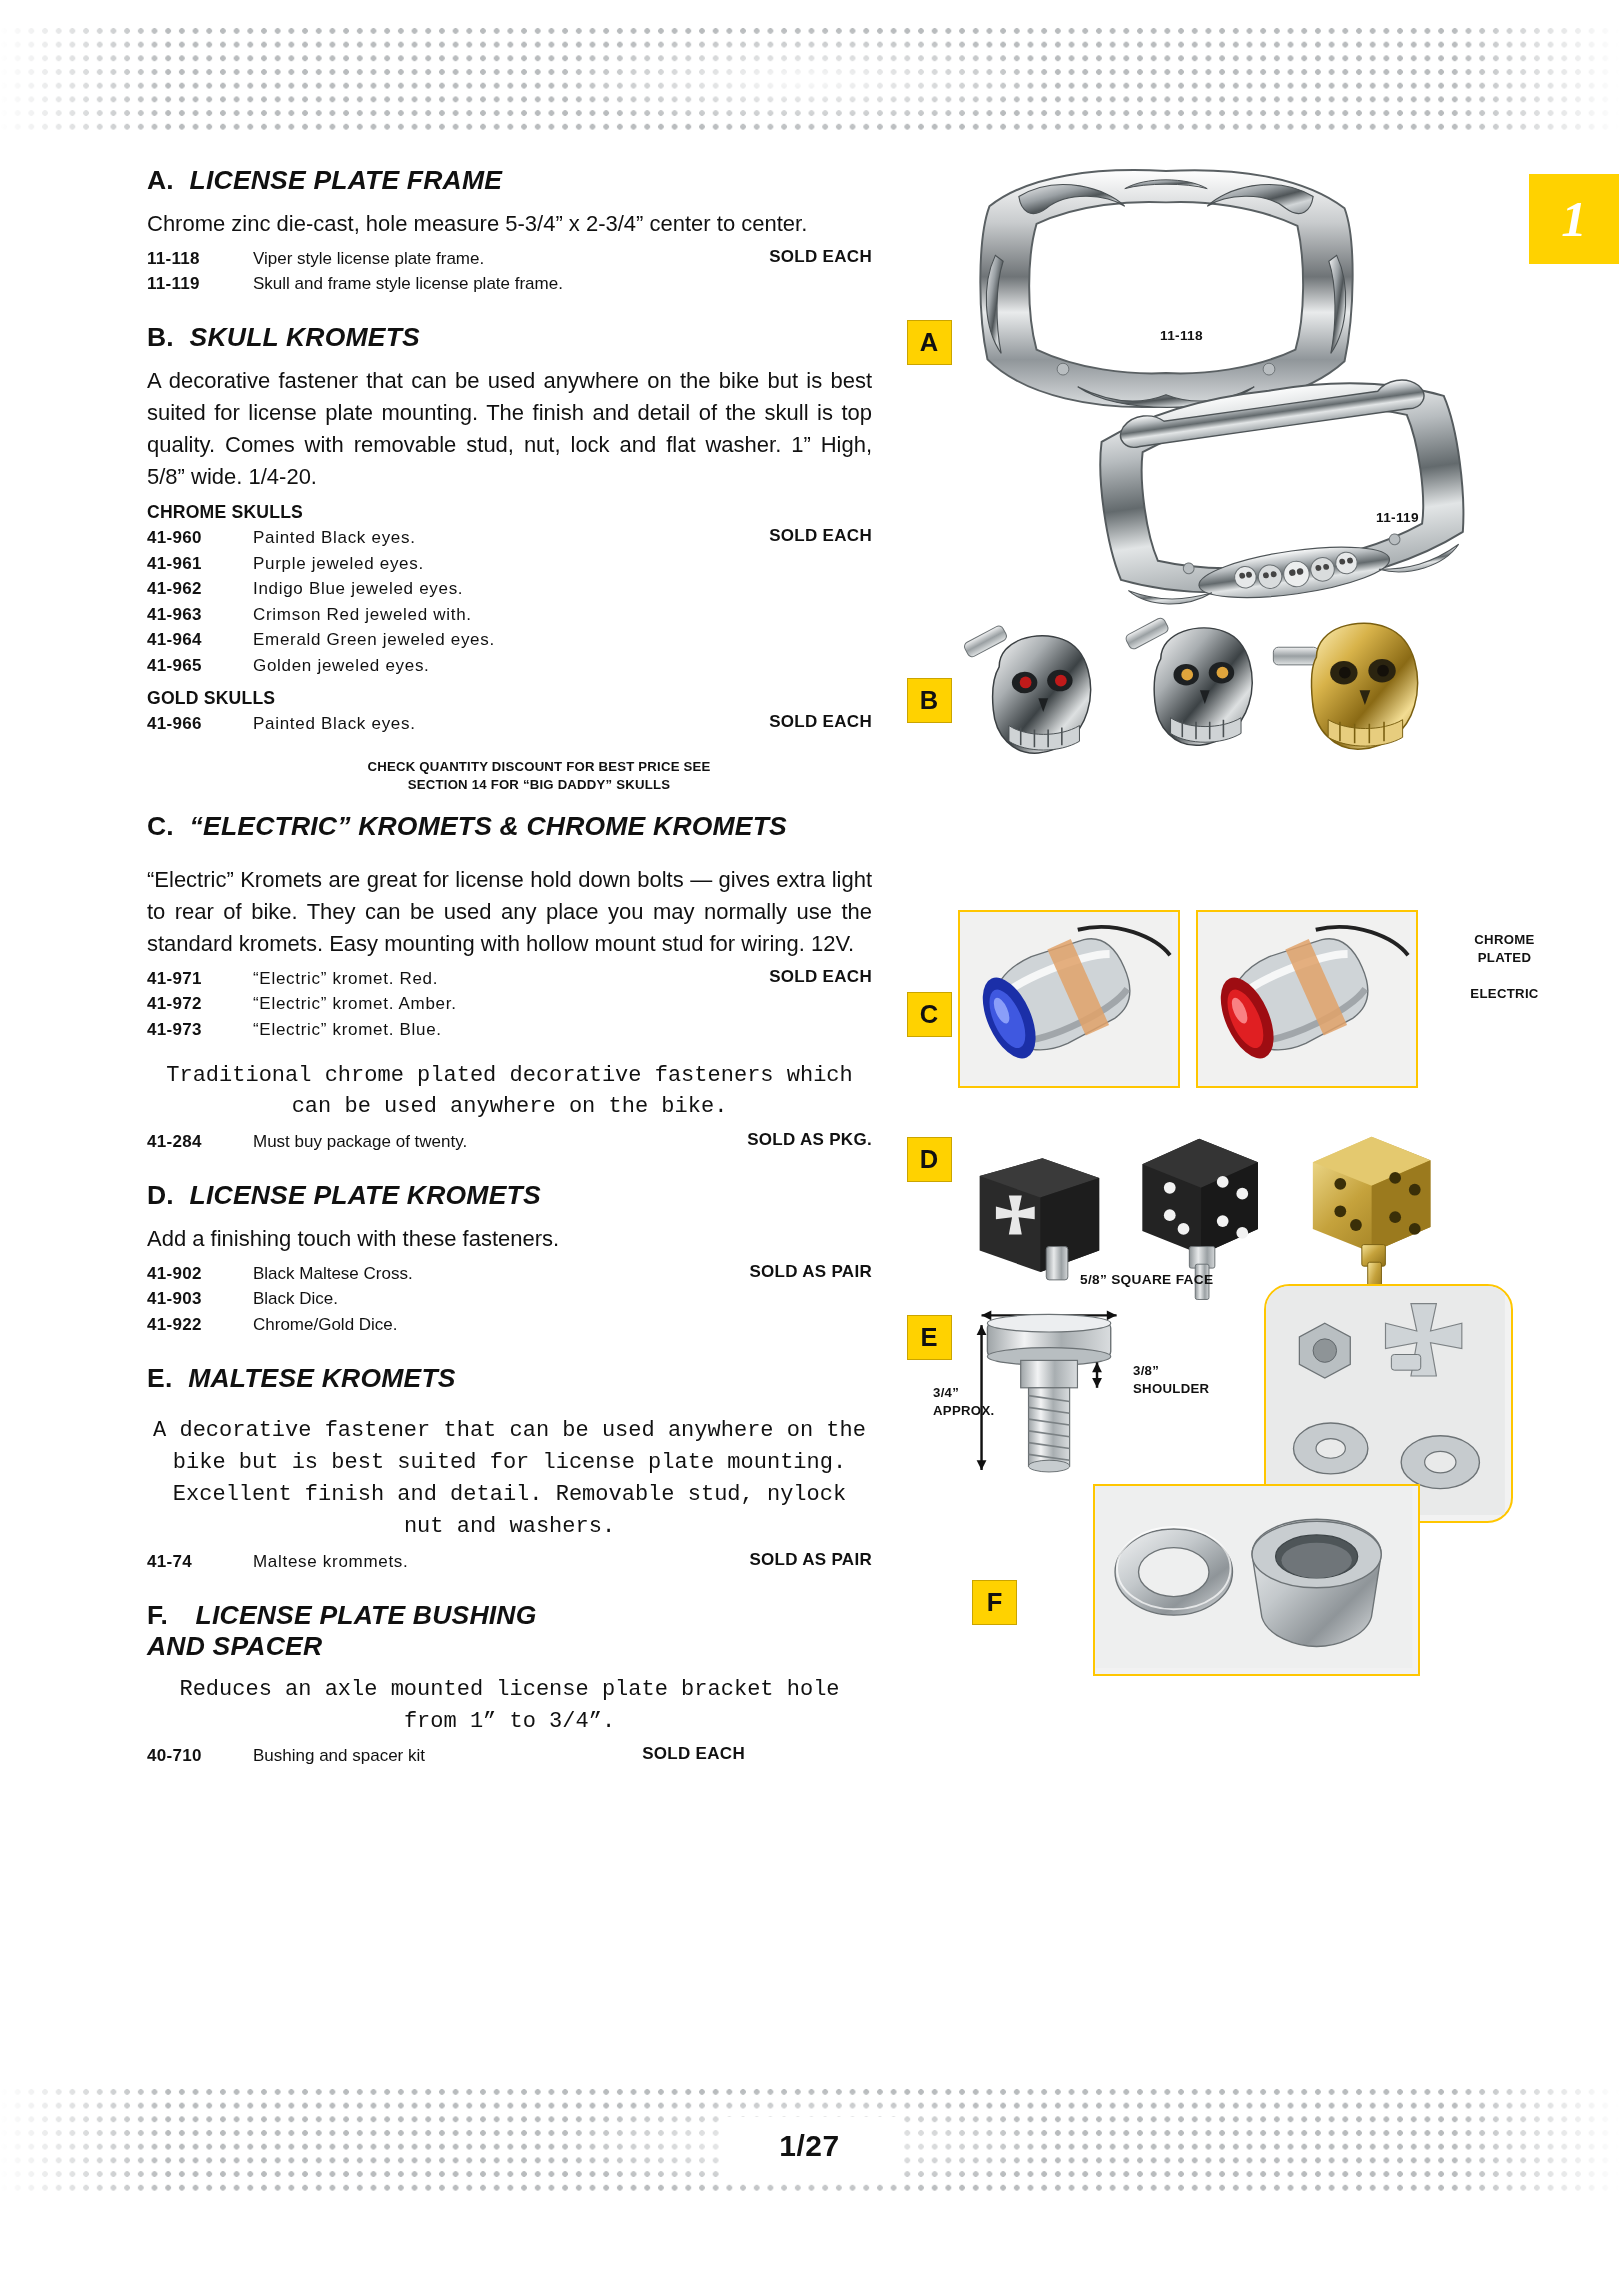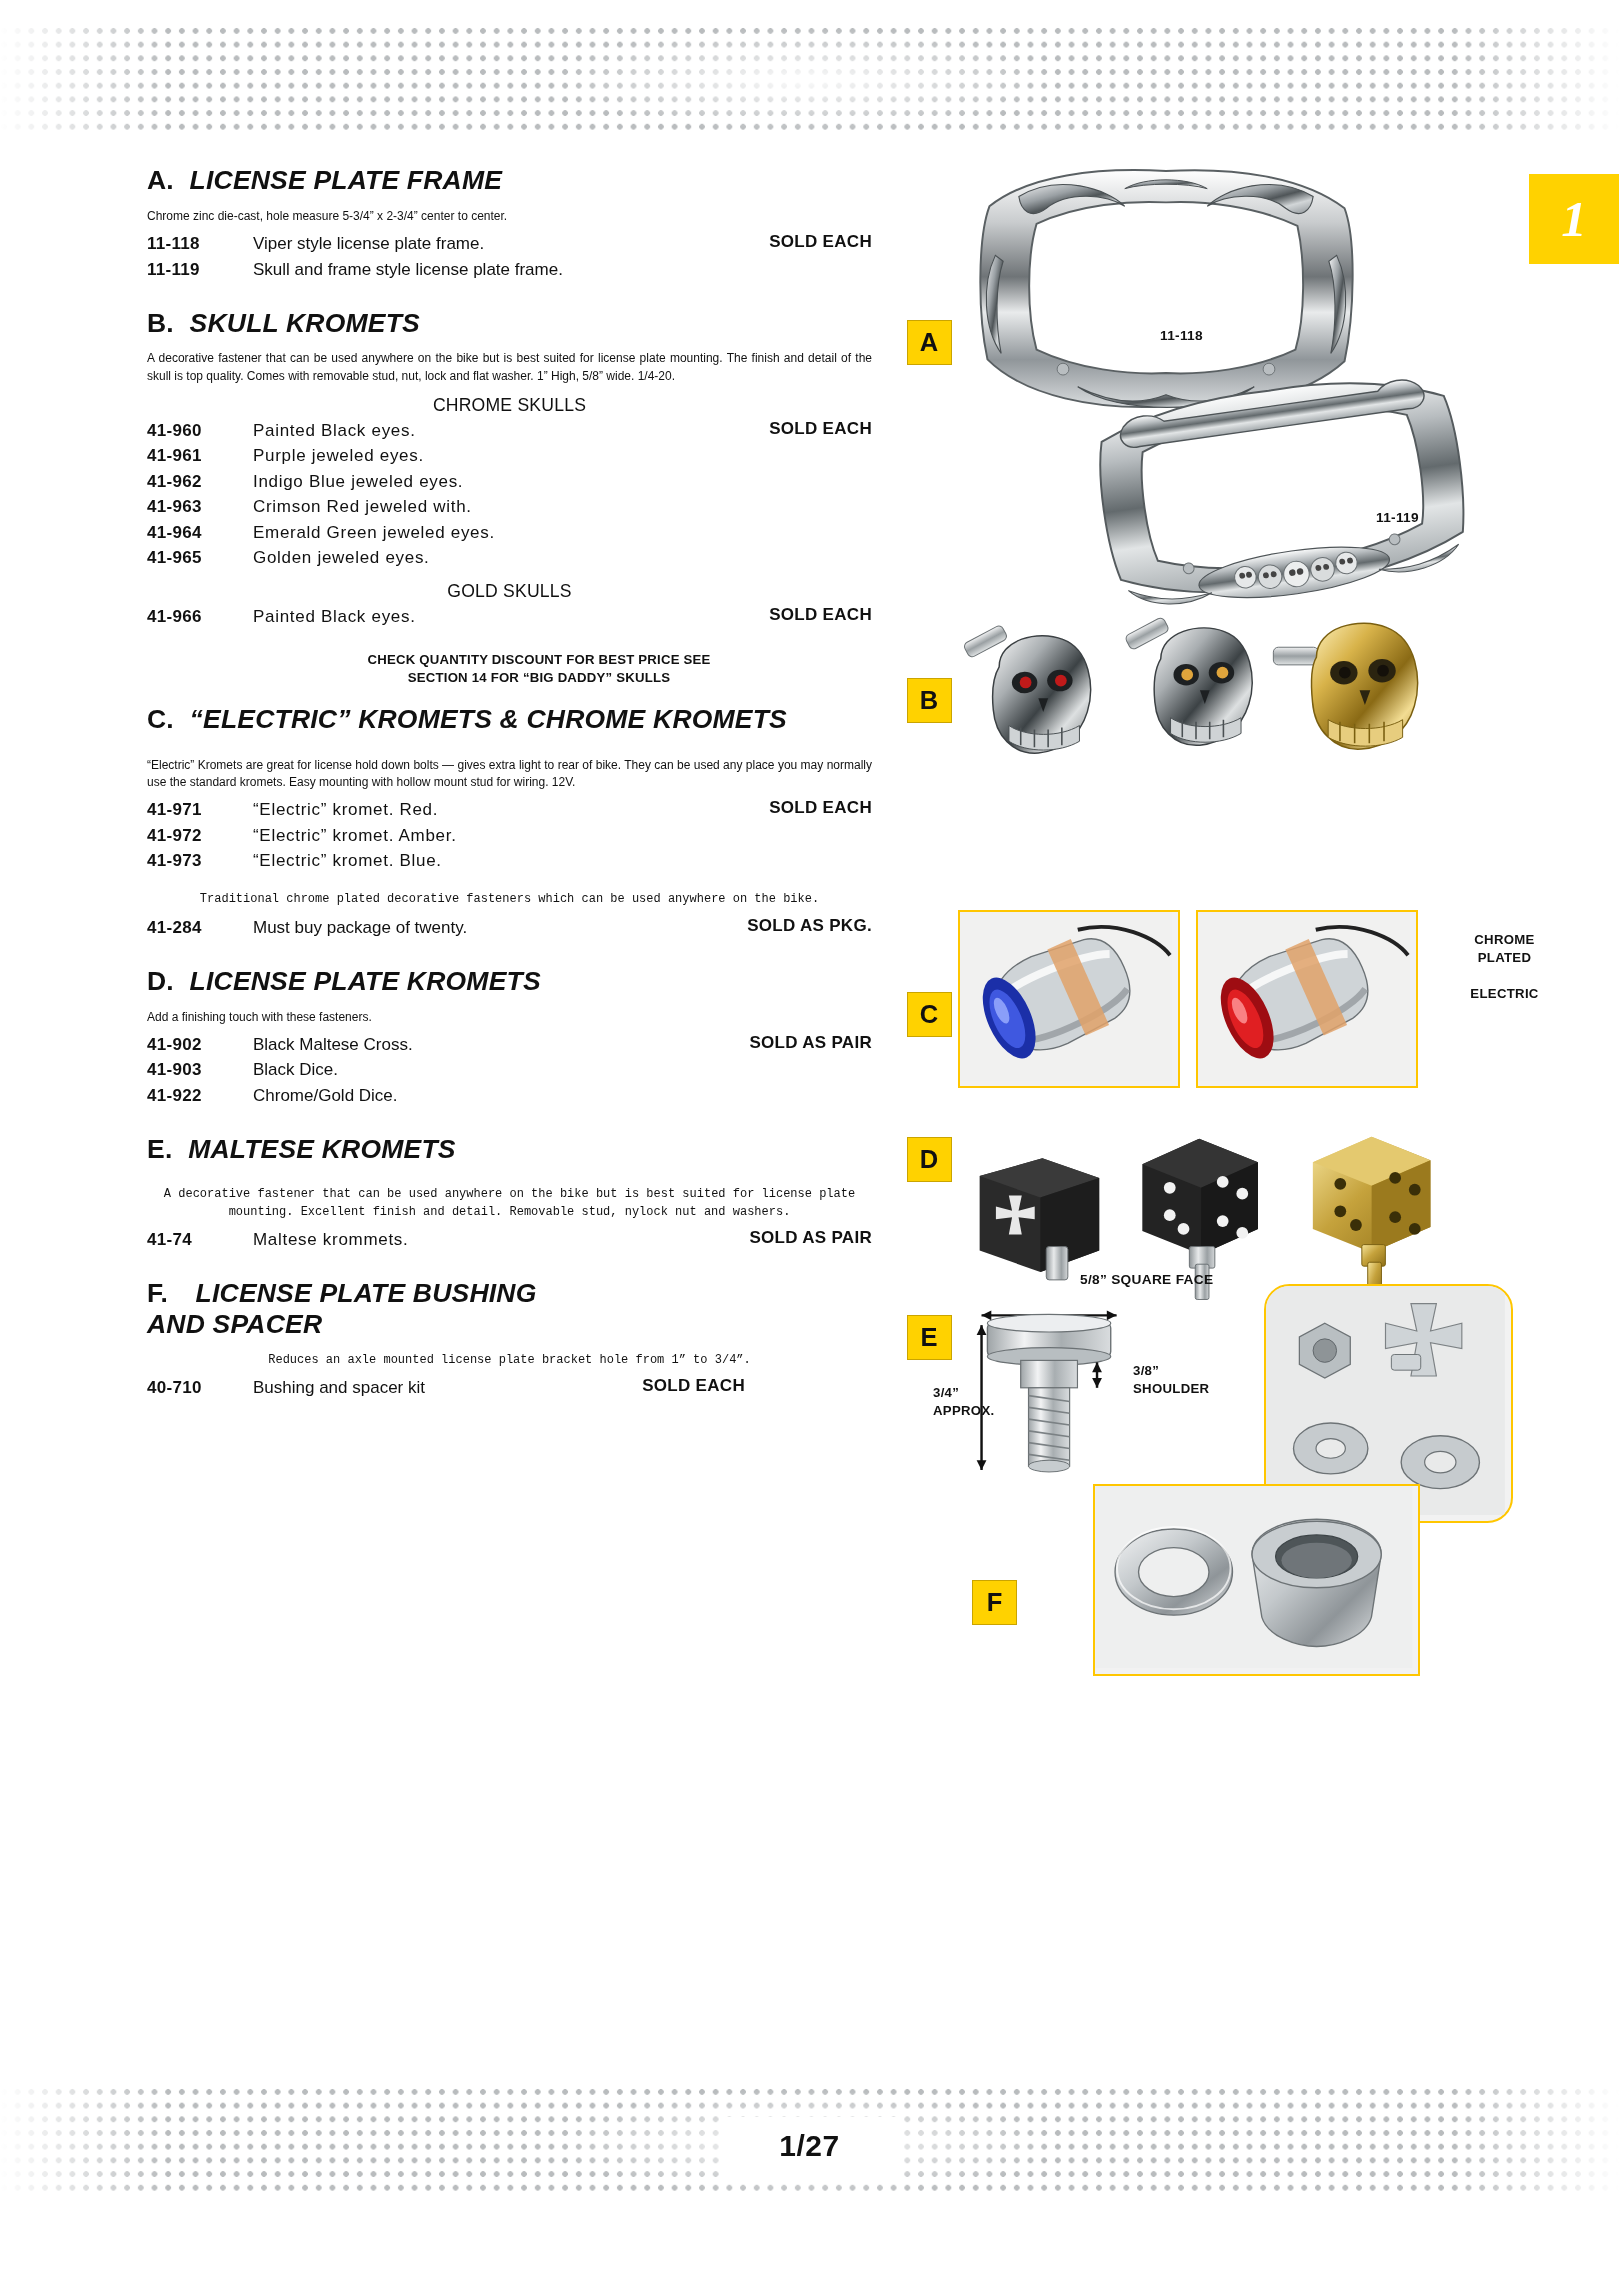--- a/index.html
+++ b/index.html
@@ -74,32 +74,31 @@
     margin: 0 0 11.8px 0;
     display: flex;
     gap: 15.7px;
   }
   .sec-head .letter { font-style: normal; }
   .sec-head .title { font-style: italic; }
   .sec-head.two-line { display: block; }
   .sec-head.two-line .title2 { font-style: italic; display: block; }
 
   .para {
-    font-size: 12px;
+    font-size: 22px;
     line-height: 1.45;
     margin: 0 0 5.9px 0;
     text-align: justify;
   }
   .para.wide { text-align: center; font-family: Liberation Mono, monospace; }
   .subhead {
     font-size: 17.6px;
-    font-weight: normal;
+    font-weight: bold;
     margin: 9.8px 0 2px 0;
     letter-spacing: 0.2px;
-    text-align: center;
   }
   .part-row {
     display: flex;
     align-items: baseline;
     font-size: 17px;
     line-height: 1.5;
     position: relative;
   }
   .part-row .code {
     font-weight: bold;

